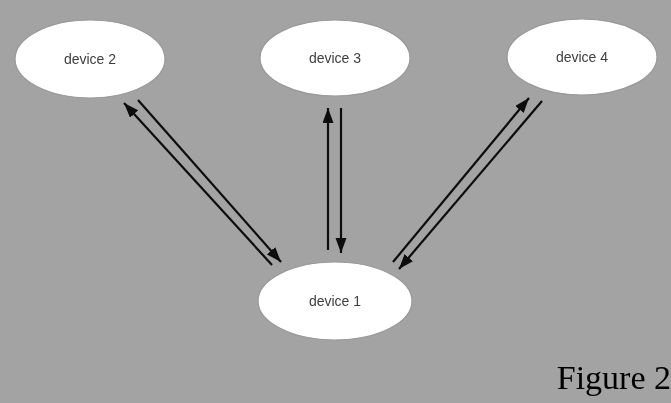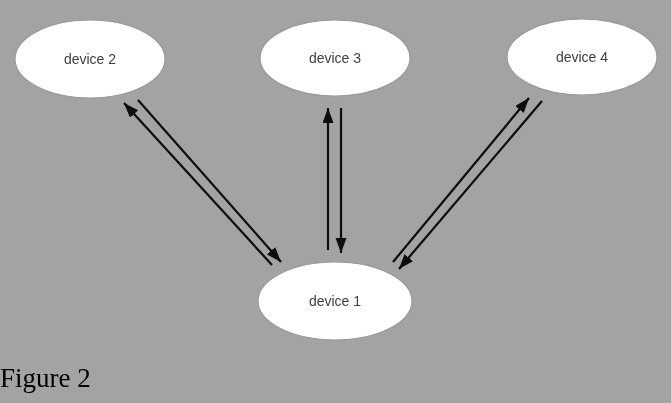--- a/index.html
+++ b/index.html
@@ -33,23 +33,23 @@
   .edge-line {
     stroke: #0d0d0d;
     stroke-width: 2.2;
     fill: none;
   }
   .figure-caption {
     position: absolute;
     left: 0;
     top: 363px;
     width: 671px;
-    text-align: left;
+    text-align: right;
     font-family: "Liberation Serif", serif;
-    font-size: 27px;
+    font-size: 34px;
     color: #000000;
     line-height: 30px;
   }
 </style>
 </head>
 <body>
 
 <div class="figure-canvas">
 
   <svg class="diagram-svg" width="671" height="403" viewBox="0 0 671 403">

